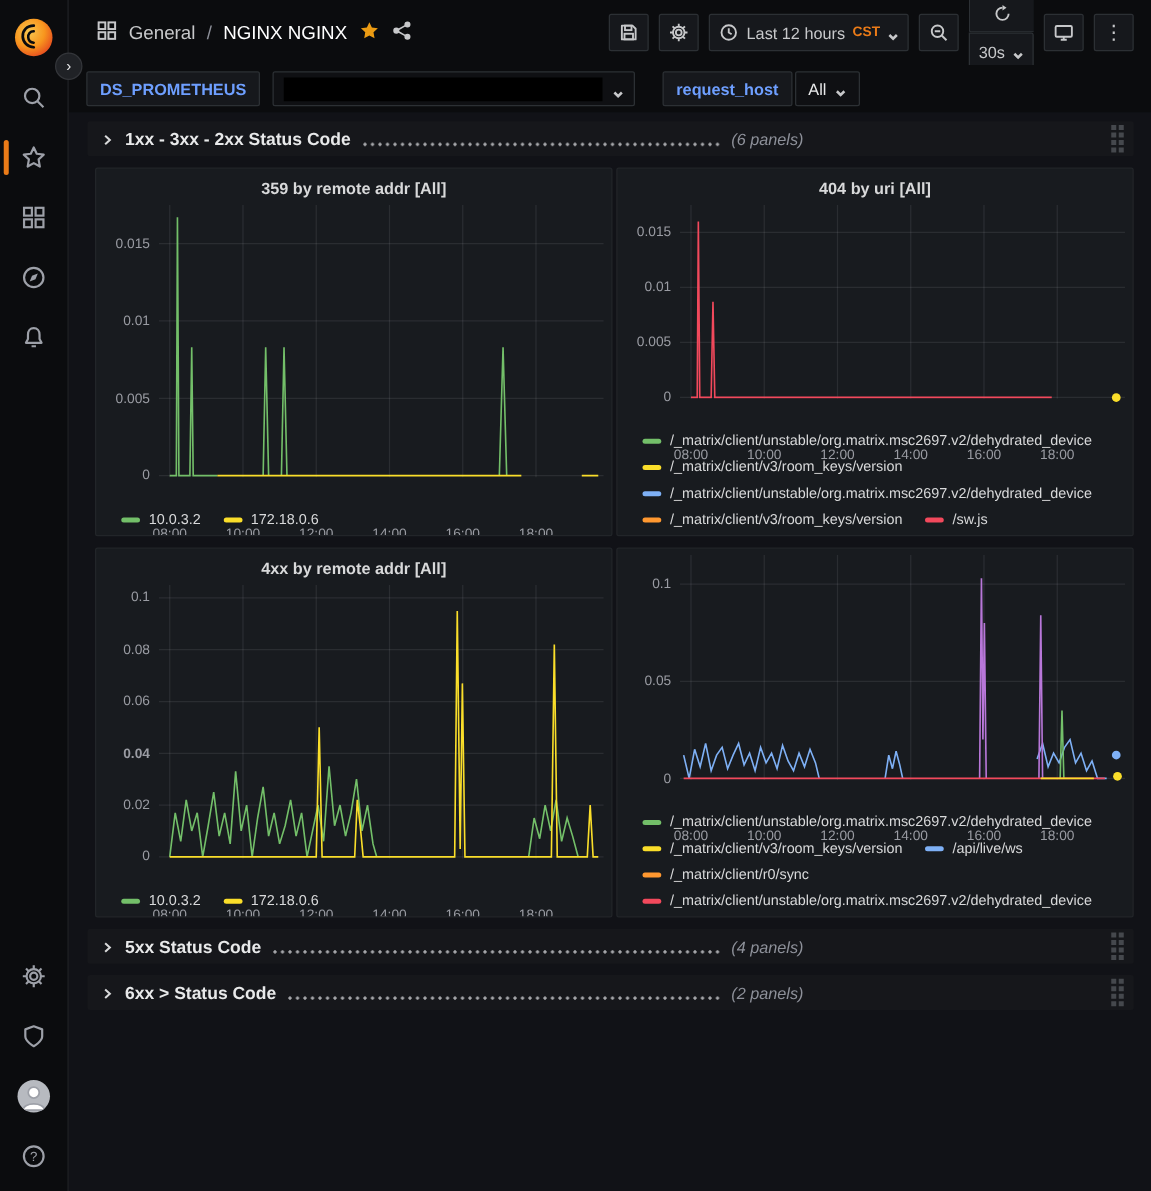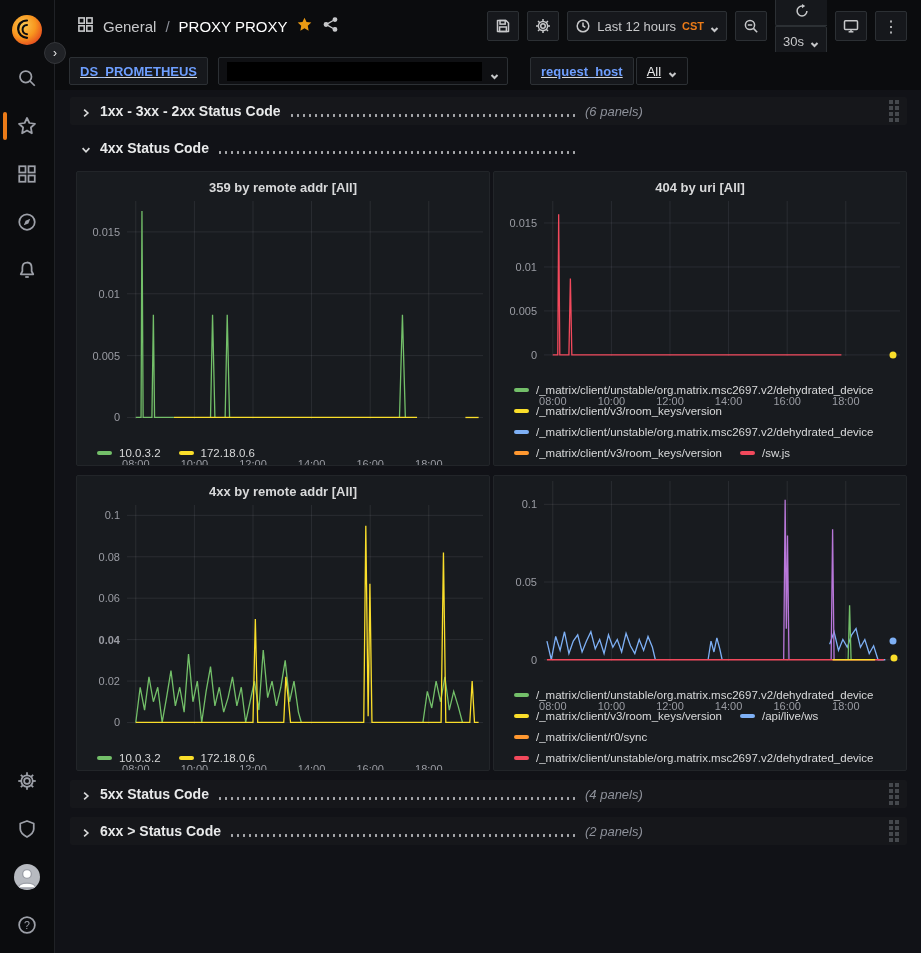--- a/index.html
+++ b/index.html
@@ -51,21 +51,21 @@
   
   .varbar { height:38px; background:#0b0c0e; display:flex; align-items:center; padding:0 14px; gap:10px; }
   .var-label { height:28px; display:flex; align-items:center; padding:0 10px; background:#16181c;
     border:1px solid #2c3034; border-radius:2px; color:#6e9fff; font-size:13px; font-weight:700; cursor:pointer; }
   .var-select { height:28px; width:290px; background:#0f1013; border:1px solid #2c3034; border-radius:2px;
     display:flex; align-items:center; padding:0 8px; cursor:pointer; }
   .redact { flex:1; height:19px; background:#000; }
   .var-select .caret { margin-left:8px; }
   .var-value { height:28px; display:flex; align-items:center; gap:7px; padding:0 10px;
     background:#0f1013; border:1px solid #2c3034; border-radius:2px; color:#e8e9ea; font-size:13px; cursor:pointer; }
-  .vargroup { display:flex; gap:2px;text-decoration:underline; }
+  .vargroup { display:flex; gap:2px; }
 
   
   .content { flex:1; overflow:hidden; padding:7px 14px 0 15px; background:#111217; }
   .row-header { height:28px; display:flex; align-items:center; border-radius:2px;
     padding:0 8px 0 10px; margin-bottom:9px; cursor:pointer; }
   .row-header.collapsed { background:#16171b; }
   .row-left { display:flex; align-items:center; width:505px; }
   .row-chevron { width:12px; height:12px; margin-right:8px; flex:0 0 auto; }
   .row-chevron svg { width:12px; height:12px; stroke:#d8d9da; stroke-width:2.2; fill:none; }
   .row-title { font-size:14px; font-weight:700; color:#e8e9ea; white-space:nowrap; }
@@ -189,21 +189,21 @@
         <span class="icon16">
           <svg viewBox="0 0 16 16">
               <rect x="1.8" y="1.8" width="5" height="5"></rect>
               <rect x="9.2" y="1.8" width="5" height="5"></rect>
               <rect x="1.8" y="9.2" width="5" height="5"></rect>
               <rect x="9.2" y="9.2" width="5" height="5"></rect>
             </svg>
         </span>
         <span class="crumb-section">General</span>
         <span class="crumb-sep">/</span>
-        <span class="crumb-page">PROXY PROXY</span>
+        <span class="crumb-page">NGINX NGINX</span>
         <span class="fav-star">
           <svg viewBox="0 0 16 16">
               <polygon points="8,1.6 9.9,5.6 14.4,6.2 11.1,9.2 11.9,13.8 8,11.6 4.1,13.8 4.9,9.2 1.6,6.2 6.1,5.6" fill="#eb9b13"></polygon>
             </svg>
         </span>
         <span class="share-ic">
           <svg viewBox="0 0 16 16">
               <circle cx="12.2" cy="3.4" r="1.7"></circle>
               <circle cx="3.8" cy="8" r="1.7"></circle>
               <circle cx="12.2" cy="12.6" r="1.7"></circle>
@@ -315,29 +315,20 @@
             <i></i>
             <i></i>
             <i></i>
             <i></i>
             <i></i>
             <i></i>
             <i></i>
           </span>
       </div>
 
-      <div class="row-header">
-        <div class="row-left">
-          <span class="row-chevron"><svg viewBox="0 0 16 16">
-                <polyline points="3.5,5.5 8,10.5 12.5,5.5"></polyline>
-              </svg></span>
-          <span class="row-title">4xx Status Code</span>
-          <span class="leader"></span>
-        </div>
-      </div>
 
       <div class="panel-grid" id="panel-grid">
   <section class="panel">
     <div class="panel-title">359 by remote addr [All]</div>
     <div class="plot-row">
       <div class="y-col">
                 <div class="y-tick" style="top: 99.3%;">0</div>
                 <div class="y-tick" style="top: 70.9286%;">0.005</div>
                 <div class="y-tick" style="top: 42.5571%;">0.01</div>
                 <div class="y-tick" style="top: 14.1857%;">0.015</div>

